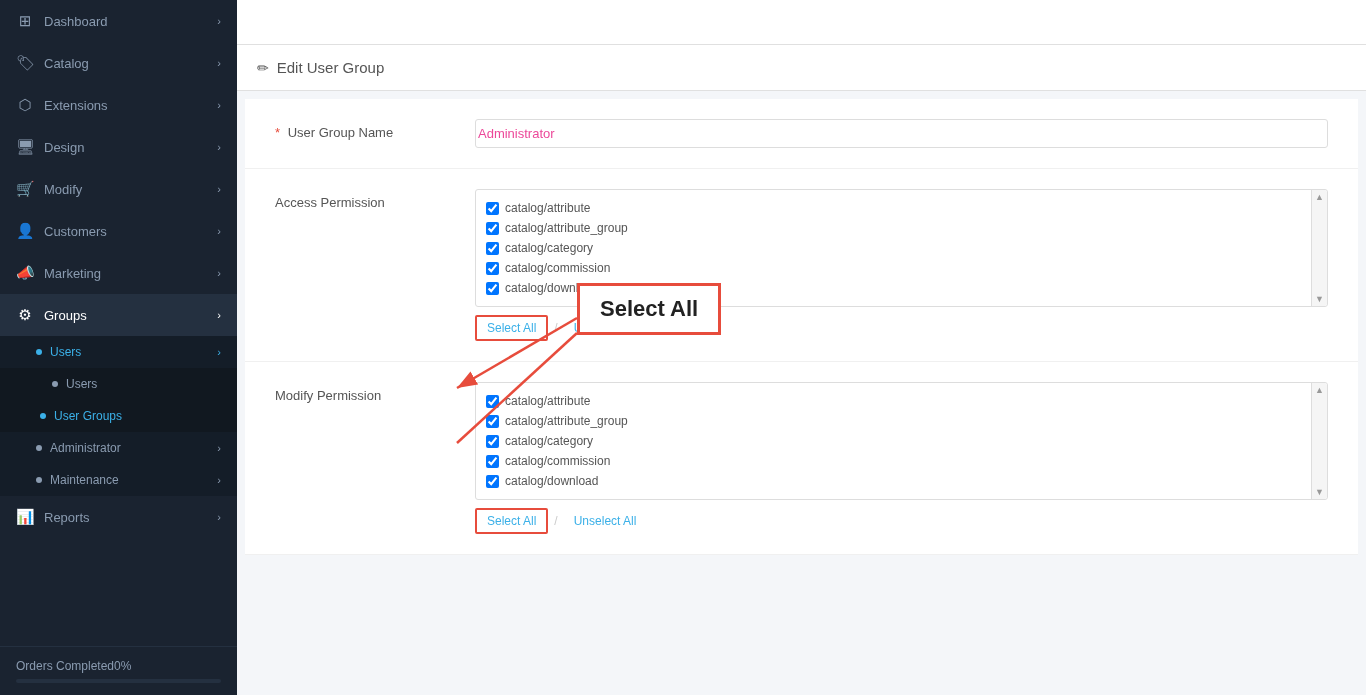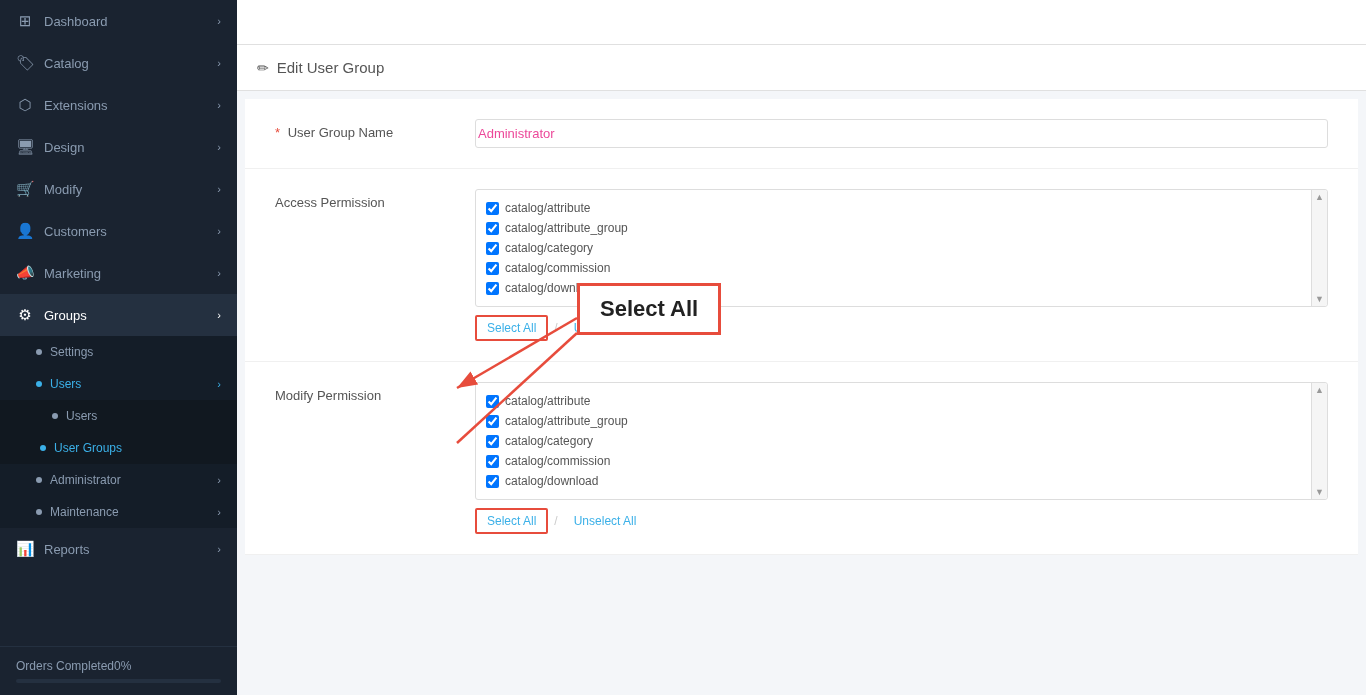--- a/index.html
+++ b/index.html
@@ -260,24 +260,20 @@
   </div>
   <div class="sidebar-item active">
     <div class="sidebar-item-left">
       <span class="sidebar-icon">⚙</span>
       <span>Groups</span>
     </div>
     <span class="chevron">›</span>
   </div>
 
   <div class="sidebar-sub">
-    <div class="sidebar-sub-item">
-      <span class="dot dot-gray"></span>
-      <span>Settings</span>
-    </div>
     <div class="sidebar-sub-item active">
       <span class="dot"></span>
       <span>Users</span>
       <span style="margin-left:auto;font-size:11px;">›</span>
     </div>
 
     <div style="background:#111820;">
       <div class="sidebar-sub-item" style="padding-left:52px;">
         <span class="dot dot-gray"></span>
         <span>Users</span>

